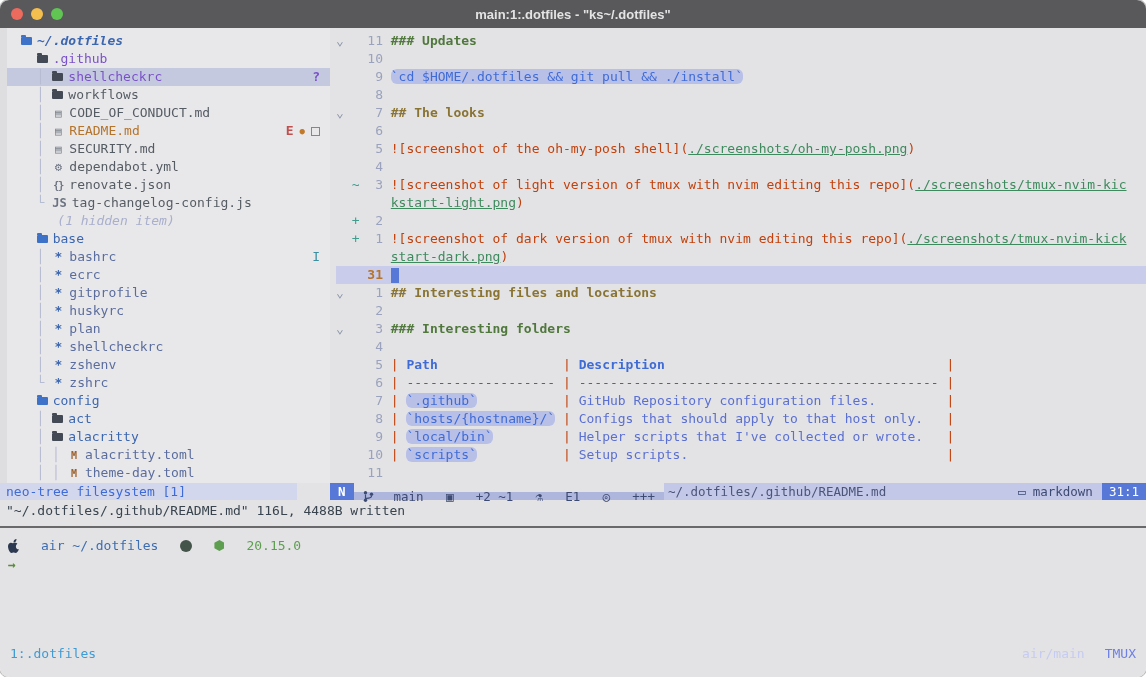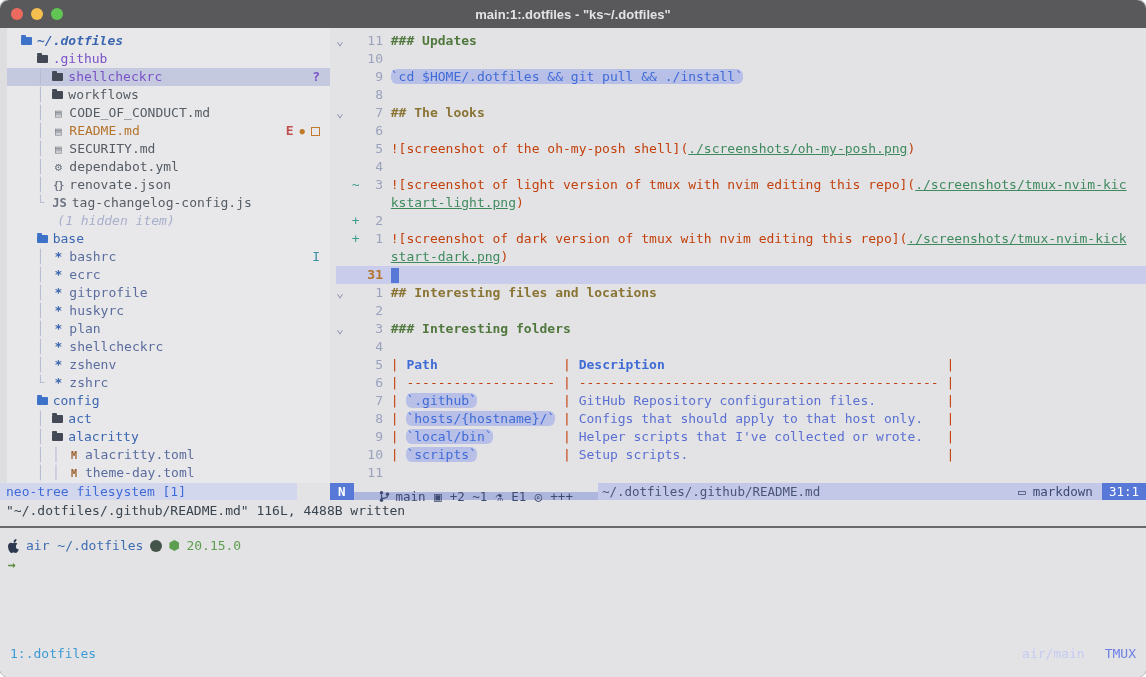--- a/index.html
+++ b/index.html
@@ -47,30 +47,30 @@
   .lnum{color:#9aa2bd;} .lnum.cur{color:#b5742c;font-weight:bold;}
   .h2{color:#8a7434;font-weight:bold;} .h3{color:#50783c;font-weight:bold;}
   .punct{color:#c2410c;} .link{color:#3e8a5e;text-decoration:underline;}
   .code{color:#3f6bd6;background:#b9c0e8;border-radius:6px;} .th{color:#3f6bd6;font-weight:bold;}
   .td{color:#5a6fd2;} .sp{color:#44515e;}
   .cursor{display:inline-block;width:8px;height:15px;background:#5878d8;vertical-align:-2px;}
   
   .statusline{position:absolute;left:330px;top:455px;width:816px;height:17px;display:flex;
               font-size:12.5px;line-height:17px;}
   .sl-mode{background:#5878d8;color:#fff;font-weight:bold;padding:0 8px;}
-  .sl-git{background:#aeb6de;color:#3d4a72;padding:0 25px;display:flex;gap:6px;align-items:center;margin-top:9px;}
+  .sl-git{background:#aeb6de;color:#3d4a72;padding:0 9px;display:flex;gap:20px;align-items:center;margin-top:9px;}
   .sl-path{background:#c3c8e8;color:#4a5578;flex:1;padding:0 4px;}
   .sl-ft{background:#c3c8e8;color:#3d4a72;padding:0 9px;display:flex;gap:5px;align-items:center;}
   .sl-pos{background:#5878d8;color:#fff;font-weight:normal;padding:0 7px;}
   
   .cmdline{position:absolute;left:0;top:473px;width:100%;height:19px;line-height:19px;
            padding-left:6px;color:#39444f;}
   .divider{position:absolute;left:0;top:498px;width:100%;border-top:2px solid #69696b;}
   .shell{position:absolute;left:8px;top:508px;}
-  .sh-line1{height:19px;display:flex;align-items:center;gap:7px;}
+  .sh-line1{height:19px;display:flex;align-items:center;gap:22px;}
   .sh-host{color:#3e6db0;}
   .gh-icon{width:12px;height:12px;border-radius:50%;background:#45544b;display:inline-block;}
   .node-icon{width:10px;height:11px;background:#5d9e50;display:inline-block;
              clip-path:polygon(50% 0,100% 25%,100% 75%,50% 100%,0 75%,0 25%);}
   .sh-green{color:#5d9e50;}
   .sh-line2{height:19px;line-height:19px;color:#5b8c3e;font-weight:bold;}
   
   .tmuxbar{position:absolute;left:0;top:613px;width:100%;height:36px;box-sizing:border-box;
            padding:5px 10px 0 10px;display:flex;justify-content:space-between;}
   .tm-left{color:#3e9bd4;} .tm-right{display:flex;gap:20px;}

